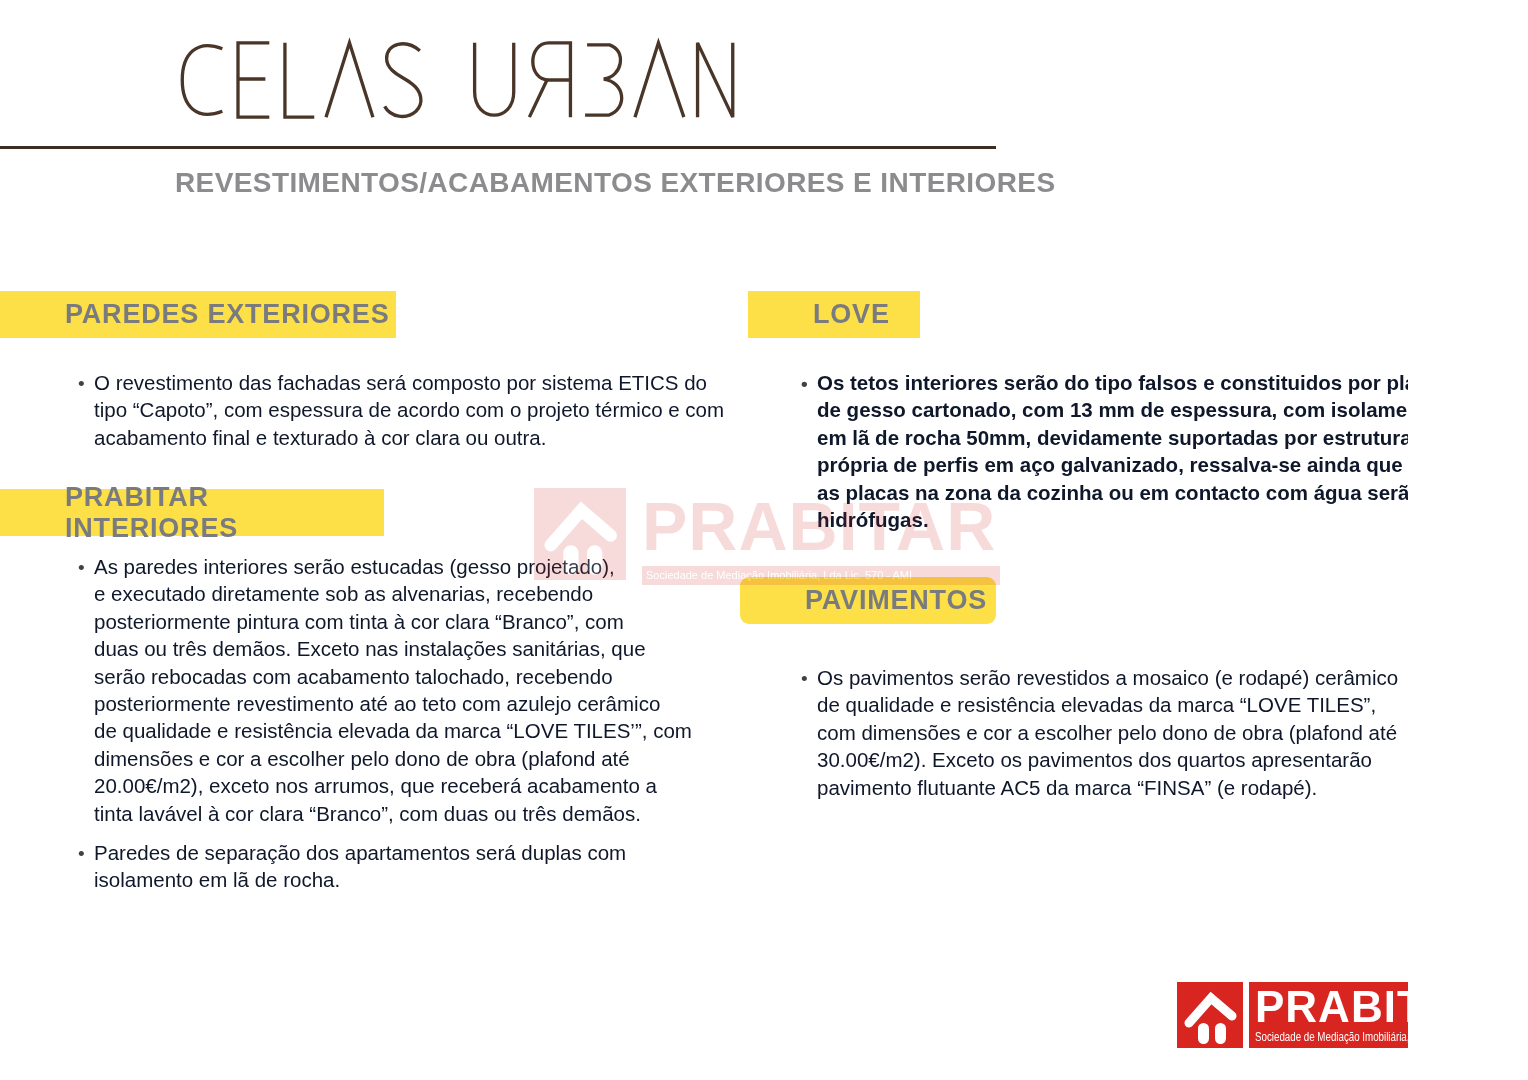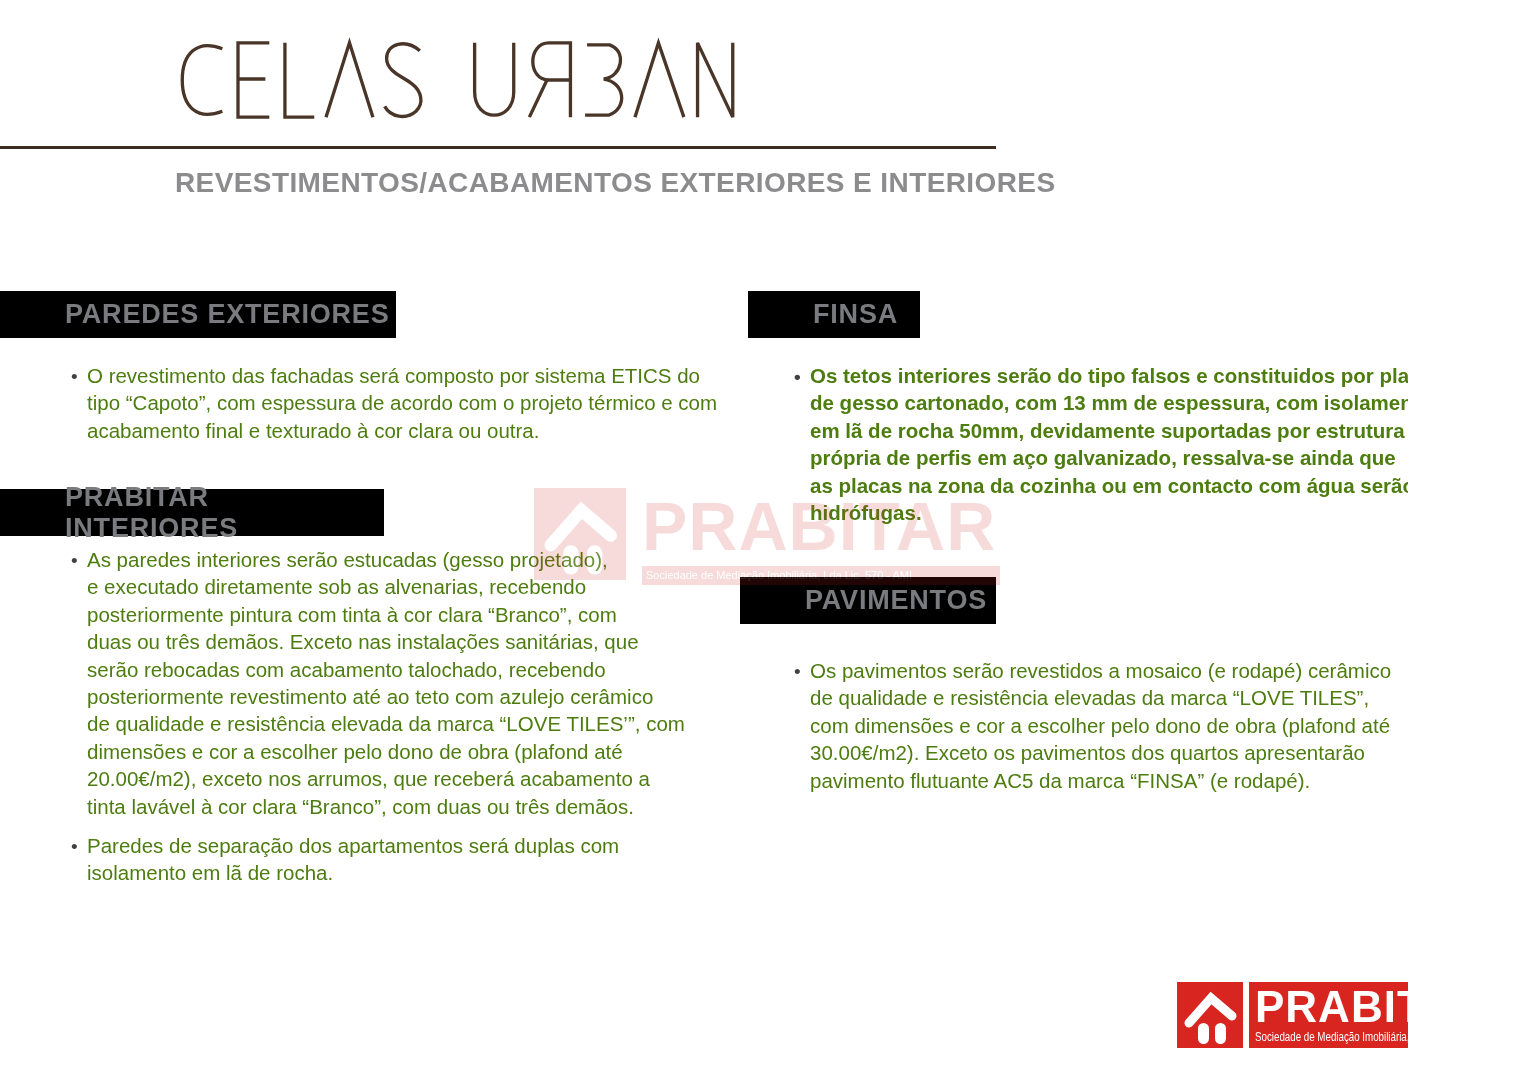--- a/index.html
+++ b/index.html
@@ -11,33 +11,33 @@
   
   .wordmark { position:absolute; left:173px; top:36px; }
   .rule { position:absolute; left:0px; top:146px; width:996px; height:3px; background:#3b2d22; }
   .subtitle {
     position:absolute; left:175px; top:167px;
     font-size:28px; font-weight:bold; color:#8c8c8e; letter-spacing:0.4px;
   }
 
   
   .band {
-    position:absolute; height:47px; background:#000000; color:#797b7e;
+    position:absolute; height:47px; background:#fde047; color:#797b7e;
     font-weight:bold; font-size:27px; letter-spacing:0.8px;
     display:flex; align-items:center; padding-left:65px; box-sizing:border-box;
   }
   #band-pe { left:0px;   top:291px; width:396px; }
   #band-pi { left:0px;   top:489px; width:384px; }
   #band-te { left:748px; top:291px; width:172px; }
-  #band-pa { left:740px; top:577px; width:256px; }
+  #band-pa { left:740px; top:577px; width:256px;border-radius:9px; }
 
   
   .bullets {
-    position:absolute; list-style:none; margin:4px; padding:0;
-    font-size:20.5px; line-height:27.4px; color:#4d7c0f;
+    position:absolute; list-style:none; margin:11px; padding:0;
+    font-size:20.5px; line-height:27.4px; color:#0f172a;
   }
   .bullets li { position:relative; padding-left:16px; white-space:pre; margin-bottom:12px; }
   .bullets li::before { content:"\2022"; position:absolute; left:0; top:0.5px; font-size:19px; color:#414042; }
   #bl-pe { left:67px;  top:358px; }
   #bl-pi { left:67px;  top:542px; }
   #bl-te { left:790px; top:358px;font-weight:bold; }
   #bl-pa { left:790px; top:653px; }
 
   
   .watermark { position:absolute; left:528px; top:488px; display:flex; opacity:0.16; pointer-events:none; }
@@ -93,21 +93,21 @@
 
   <div class="subtitle">REVESTIMENTOS/ACABAMENTOS EXTERIORES E INTERIORES</div>
 
   <div class="band" id="band-pe">
     <span>PAREDES EXTERIORES</span>
   </div>
   <div class="band" id="band-pi">
     <span>PRABITAR INTERIORES</span>
   </div>
   <div class="band" id="band-te">
-    <span>FINSA</span>
+    <span>LOVE</span>
   </div>
   <div class="band" id="band-pa">
     <span>PAVIMENTOS</span>
   </div>
 
   <ul class="bullets" id="bl-pe">
     <li>O revestimento das fachadas será composto por sistema ETICS do
 tipo “Capoto”, com espessura de acordo com o projeto térmico e com
 acabamento final e texturado à cor clara ou outra.</li>
   </ul>

